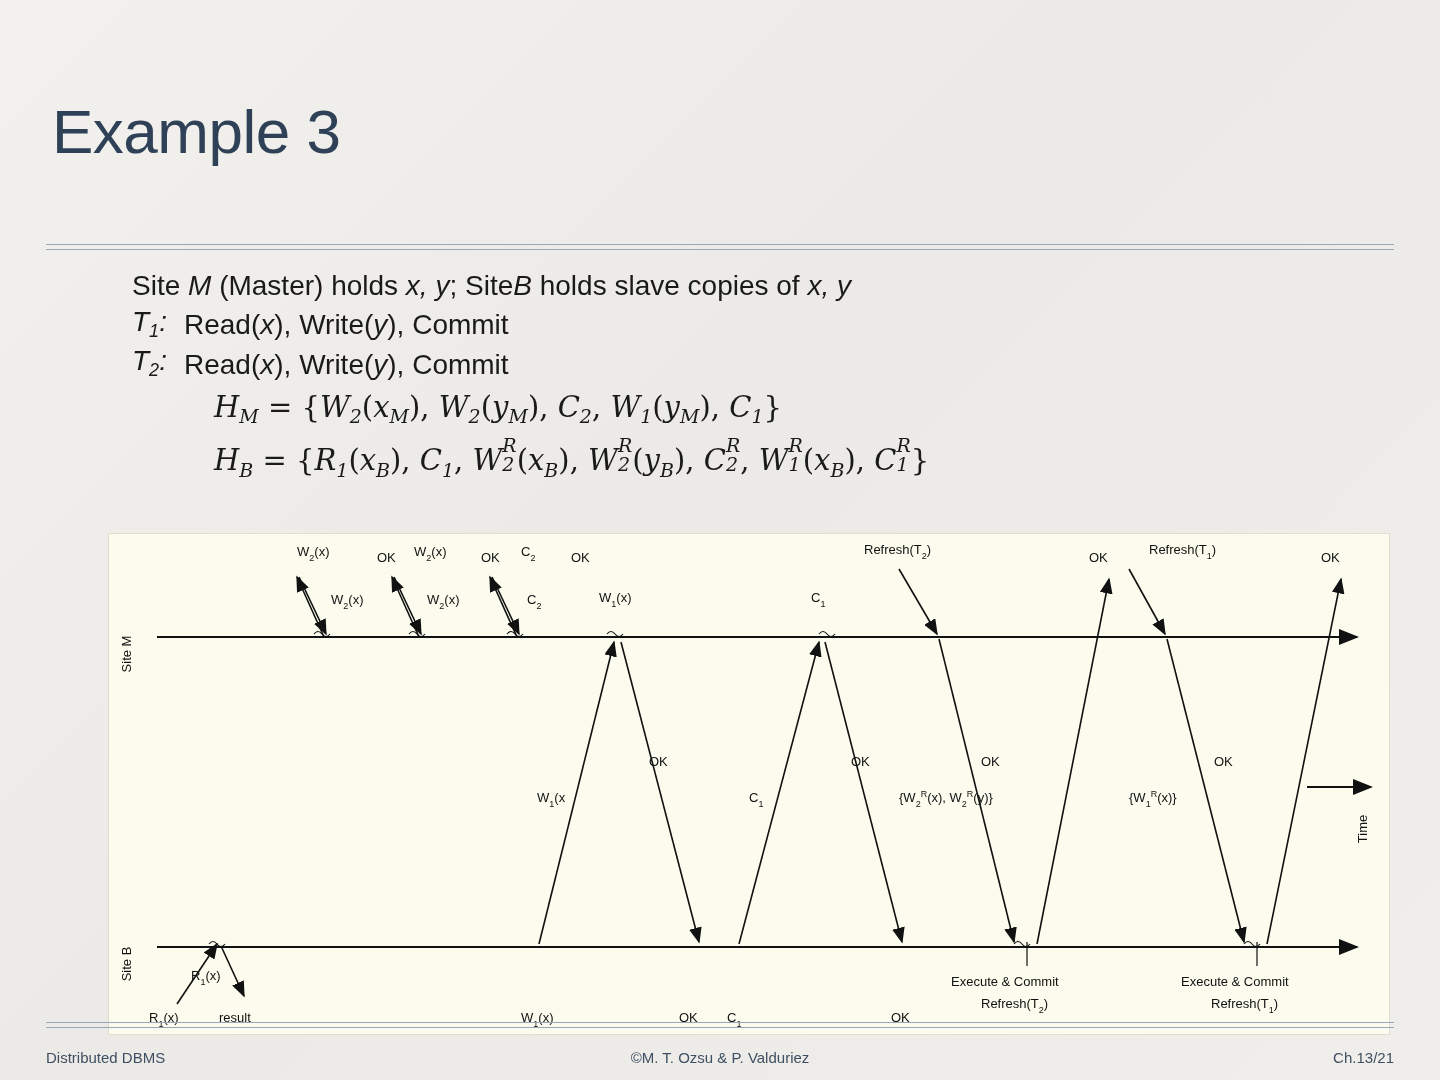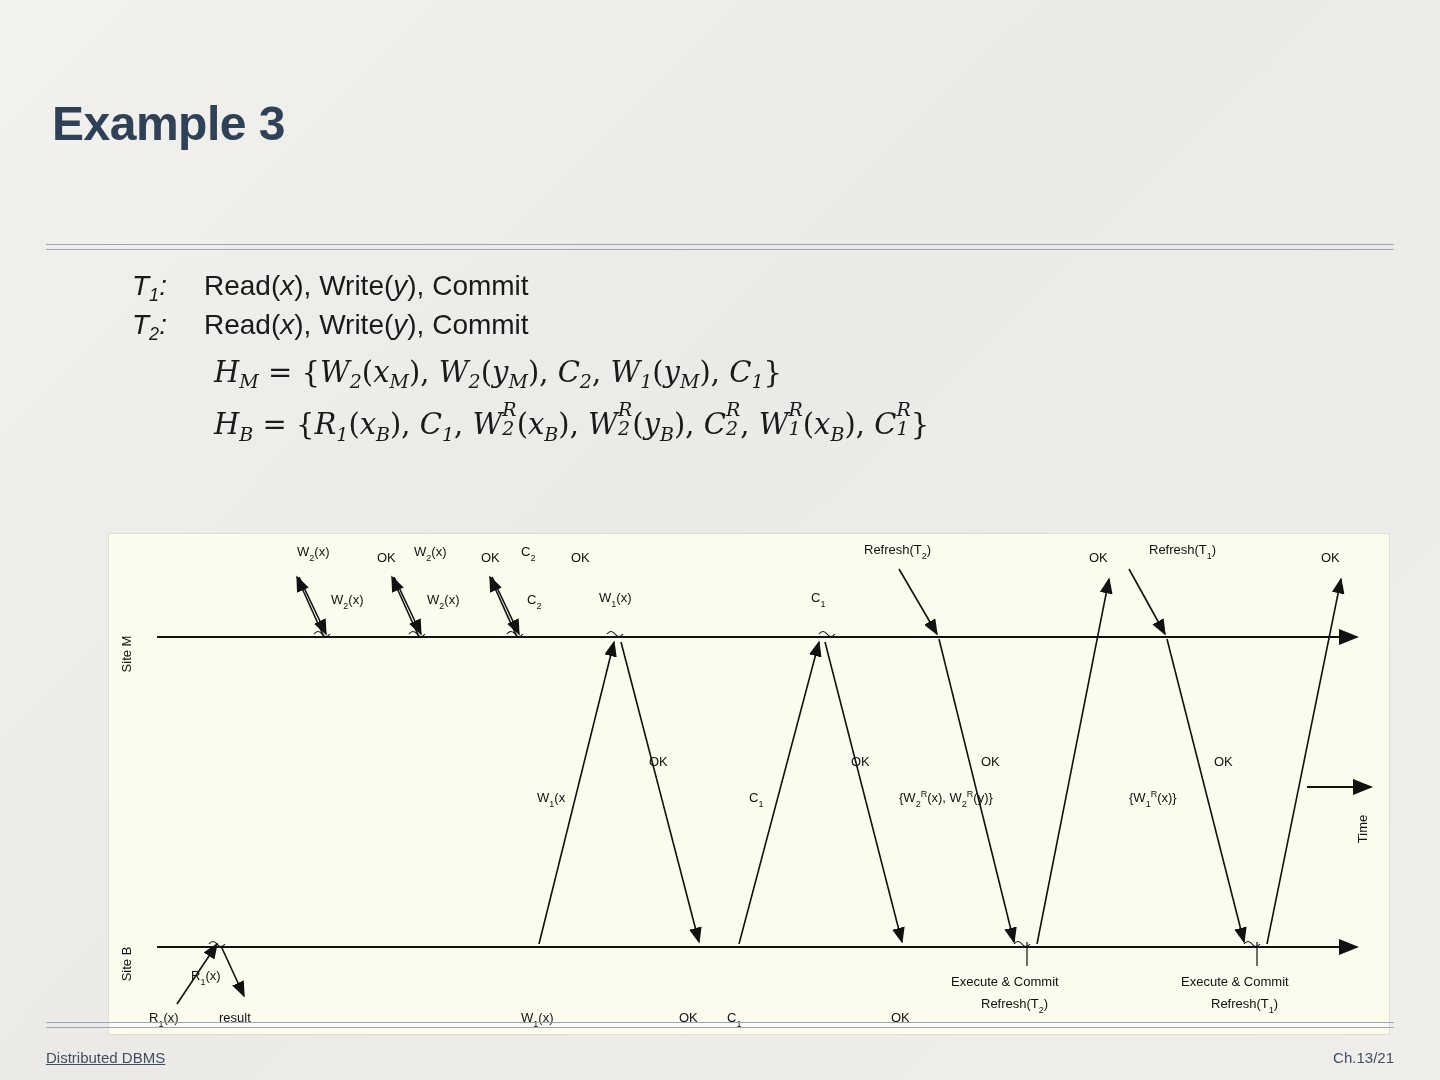--- a/index.html
+++ b/index.html
@@ -16,24 +16,24 @@
   }
   .slide {
     position: absolute;
     inset: 0;
     background: linear-gradient(135deg, #f2f1ee 0%, #eceae6 45%, #efeeea 100%);
   }
   .title {
     position: absolute;
     left: 52px;
     top: 96px;
-    font-size: 48px;
+    font-size: 62px;
     color: #2f4157;
     letter-spacing: -0.5px;
-    font-weight: bold;
+    font-weight: normal;
   }
   .rule-top {
     position: absolute;
     left: 46px;
     top: 244px;
     width: 1348px;
     height: 4px;
     border-top: 1px solid #9aa7bb;
     border-bottom: 1px solid #9aa7bb;
   }
@@ -53,21 +53,21 @@
     width: 1240px;
     color: #1a1a1a;
   }
   .line {
     font-size: 28px;
     line-height: 1.28;
     white-space: nowrap;
   }
   .line .it { font-style: italic; }
   .sub { font-size: 18px; vertical-align: -0.35em; }
-  .txn-line { display: flex; align-items: flex-start; gap: 20px; }
+  .txn-line { display: flex; align-items: flex-end; }
   .txn-label { width: 52px; font-style: italic; }
   .math {
     font-family: "DejaVu Serif", serif;
     font-size: 29px;
     margin-left: 82px;
     margin-top: 8px;
     white-space: nowrap;
   }
   .math .v { font-style: italic; }
   .msub { font-size: 19px; vertical-align: -0.32em; font-style: italic; }
@@ -93,21 +93,20 @@
   }
   .diagram svg { display: block; }
 
   
   .footer-left {
     position: absolute;
     left: 46px;
     bottom: 14px;
     font-size: 15px;
     color: #3f4f63;
-    text-decoration: underline;
   }
   .footer-center {
     position: absolute;
     left: 0;
     right: 0;
     bottom: 14px;
     text-align: center;
     font-size: 15px;
     color: #3f4f63;
   }
@@ -123,20 +122,23 @@
 <body>
 
 <div class="slide">
 
   <div class="title">Example 3</div>
 
   <div class="rule-top"></div>
 
   <div class="body-text">
 
+    <div class="line">
+      <span>Site </span><span class="it">M</span><span> (Master) holds </span><span class="it">x, y</span><span>; Site</span><span class="it">B</span><span> holds slave copies of </span><span class="it">x, y</span>
+    </div>
 
     <div class="line txn-line">
       <span class="txn-label"><span>T</span><span class="sub">1</span><span>:</span></span>
       <span>Read(<span class="it">x</span>), Write(<span class="it">y</span>), Commit</span>
     </div>
 
     <div class="line txn-line">
       <span class="txn-label"><span>T</span><span class="sub">2</span><span>:</span></span>
       <span>Read(<span class="it">x</span>), Write(<span class="it">y</span>), Commit</span>
     </div>
@@ -242,15 +244,16 @@
         <text x="872" y="474">Refresh(T<tspan baseline-shift="sub" font-size="9">2</tspan>)</text>
         <text x="1072" y="452">Execute &amp; Commit</text>
         <text x="1102" y="474">Refresh(T<tspan baseline-shift="sub" font-size="9">1</tspan>)</text>
       </g>
     </svg>
   </div>
 
   <div class="rule-bottom"></div>
 
   <div class="footer-left">Distributed DBMS</div>
+  <div class="footer-center">©M. T. Ozsu &amp; P. Valduriez</div>
   <div class="footer-right">Ch.13/21</div>
 
 </div>
 
 </body></html>

